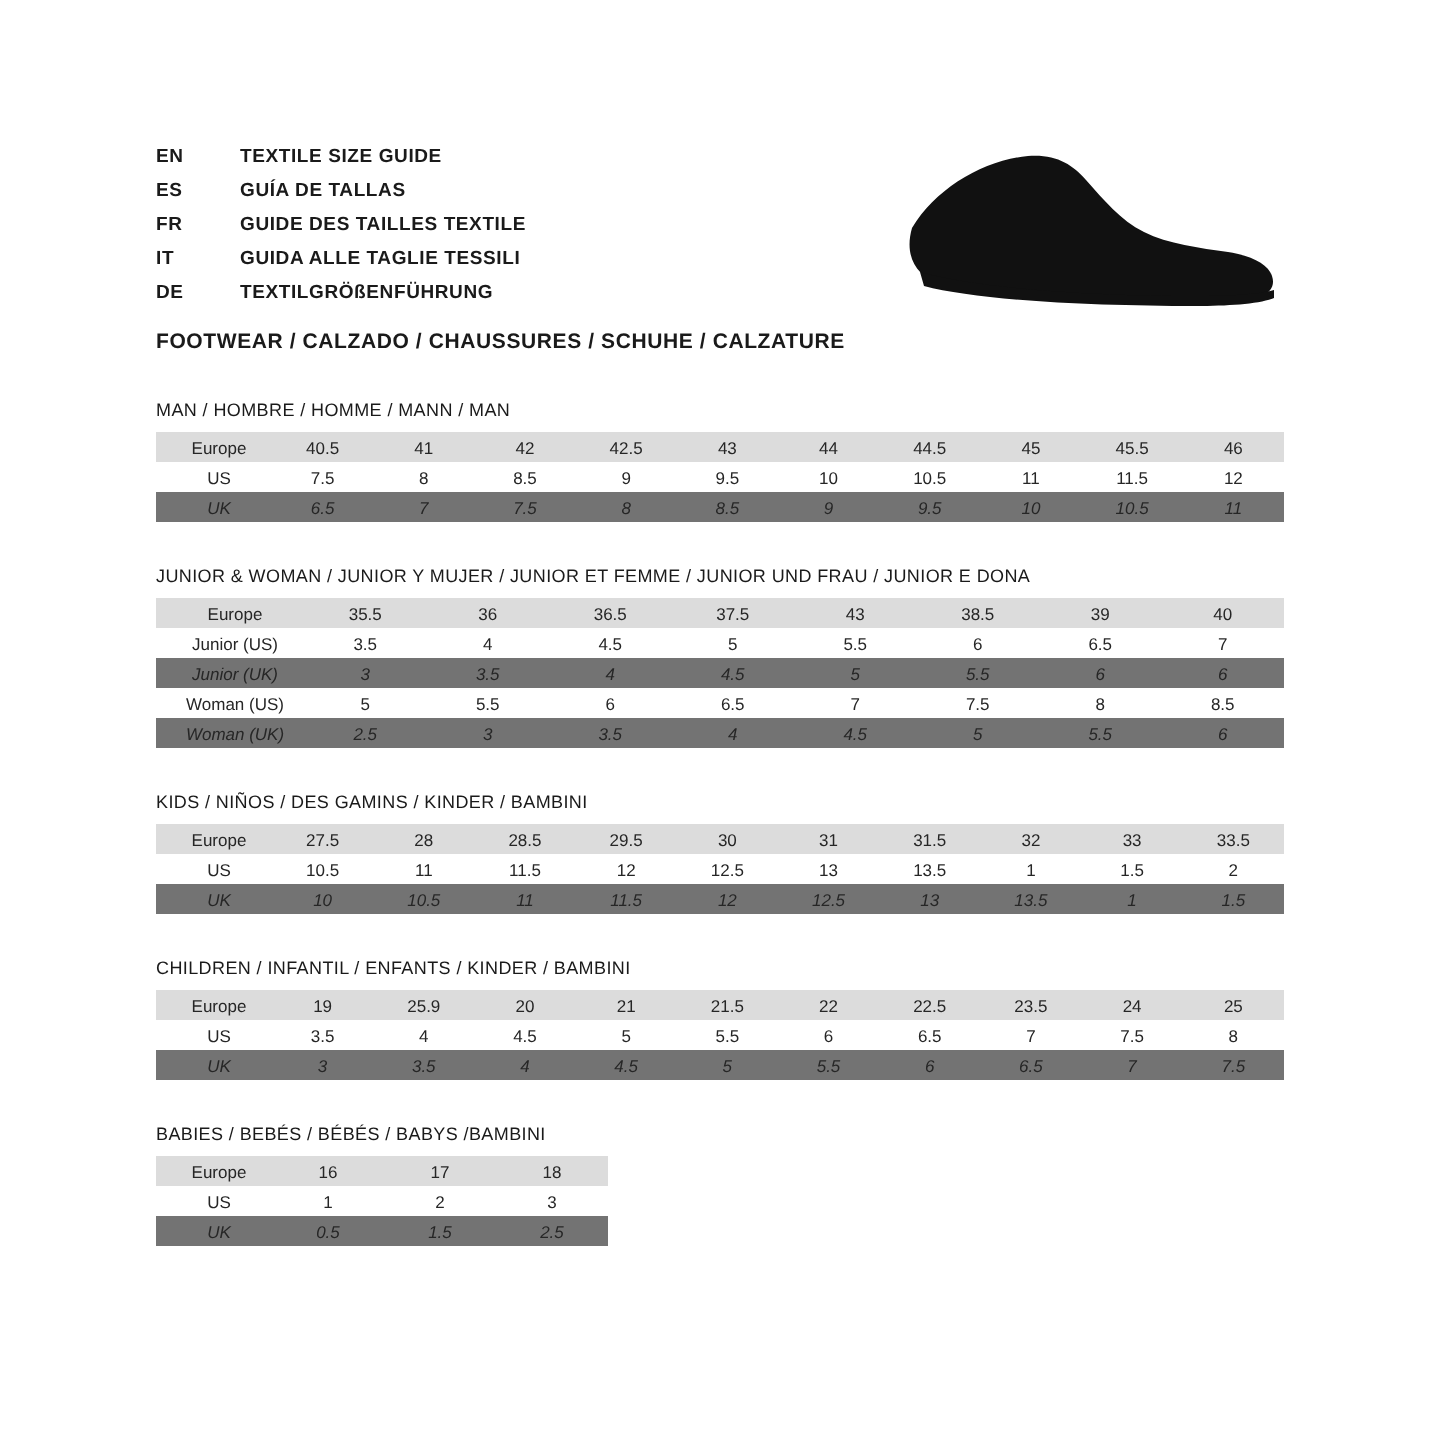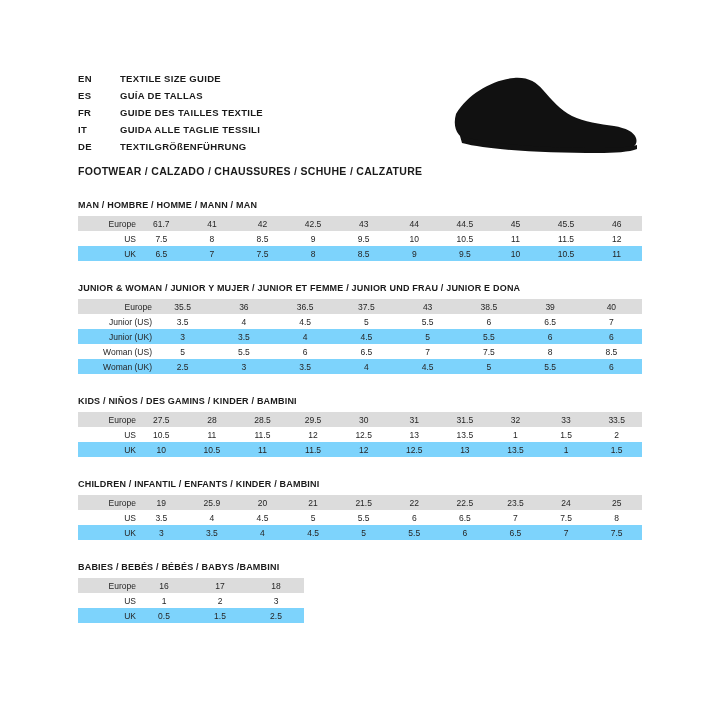--- a/index.html
+++ b/index.html
@@ -65,48 +65,49 @@
     letter-spacing: 0.3px;
     color: #1a1a1a;
   }
 
   
   .section {
     margin-top: 22px;
   }
   .section-title {
     font-size: 9px;
-    font-weight: bold;
+    font-weight: normal;
     letter-spacing: 0.2px;
     color: #1a1a1a;
     margin-bottom: 6px;
   }
   table.size-table {
     border-collapse: collapse;
     table-layout: fixed;
     font-size: 8.5px;
   }
   table.size-table td {
     height: 15px;
     padding: 0;
     text-align: center;
     color: #262626;
     vertical-align: middle;
   }
   table.size-table td.rowlabel {
-    text-align: right;
+    text-align: center;
     padding-left: 5px;
     color: #262626;
   }
   tr.head td {
     background: #dcdcdc;
     font-weight: normal;
   }
   tr.alt td {
-    background: #7dd3fc;
+    background: #737373;
+    font-style: italic;
   }
 
   
   .w-man  { width: 564px; }
   .w-jw   { width: 564px; }
   .w-kids { width: 564px; }
   .w-chil { width: 564px; }
   .w-baby { width: 225px; }
 </style>
 </head>
@@ -166,21 +167,21 @@
             <col style="width: 50.6px;">
             <col style="width: 50.6px;">
             <col style="width: 50.6px;">
             <col style="width: 50.6px;">
             <col style="width: 50.6px;">
             <col style="width: 50.6px;">
           </colgroup>
           <tbody>
             <tr class="head">
               <td class="rowlabel">Europe</td>
-              <td>61.7</td>
+              <td>40.5</td>
               <td>41</td>
               <td>42</td>
               <td>42.5</td>
               <td>43</td>
               <td>44</td>
               <td>44.5</td>
               <td>45</td>
               <td>45.5</td>
               <td>46</td>
             </tr>

